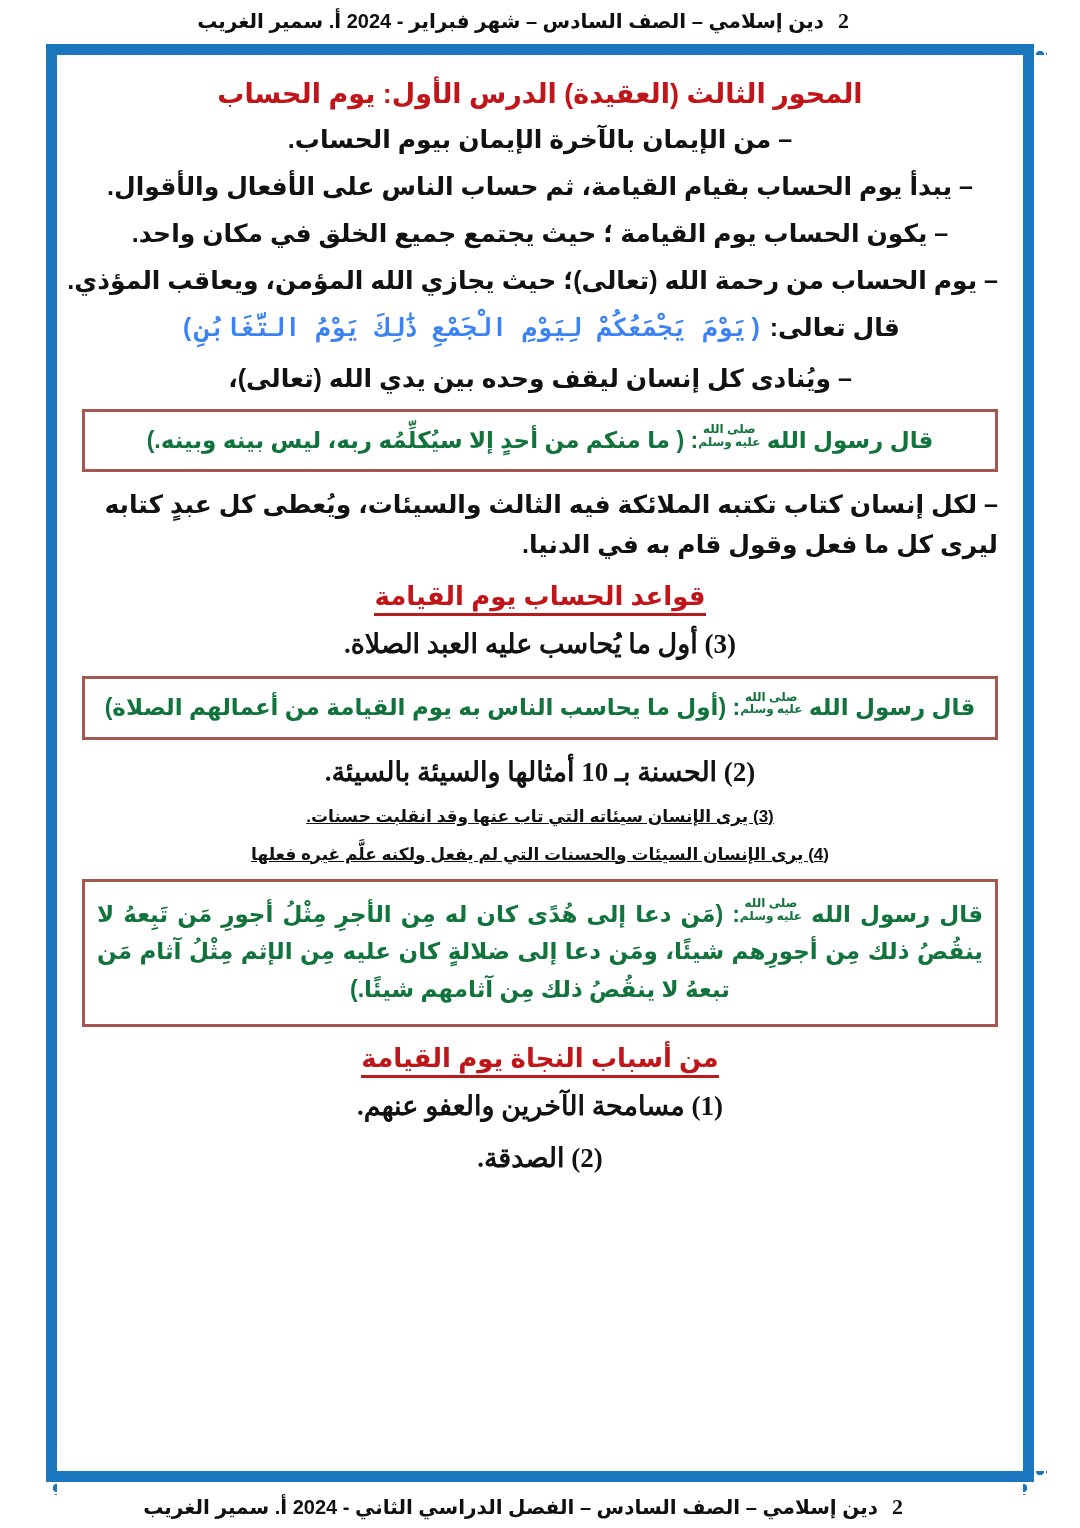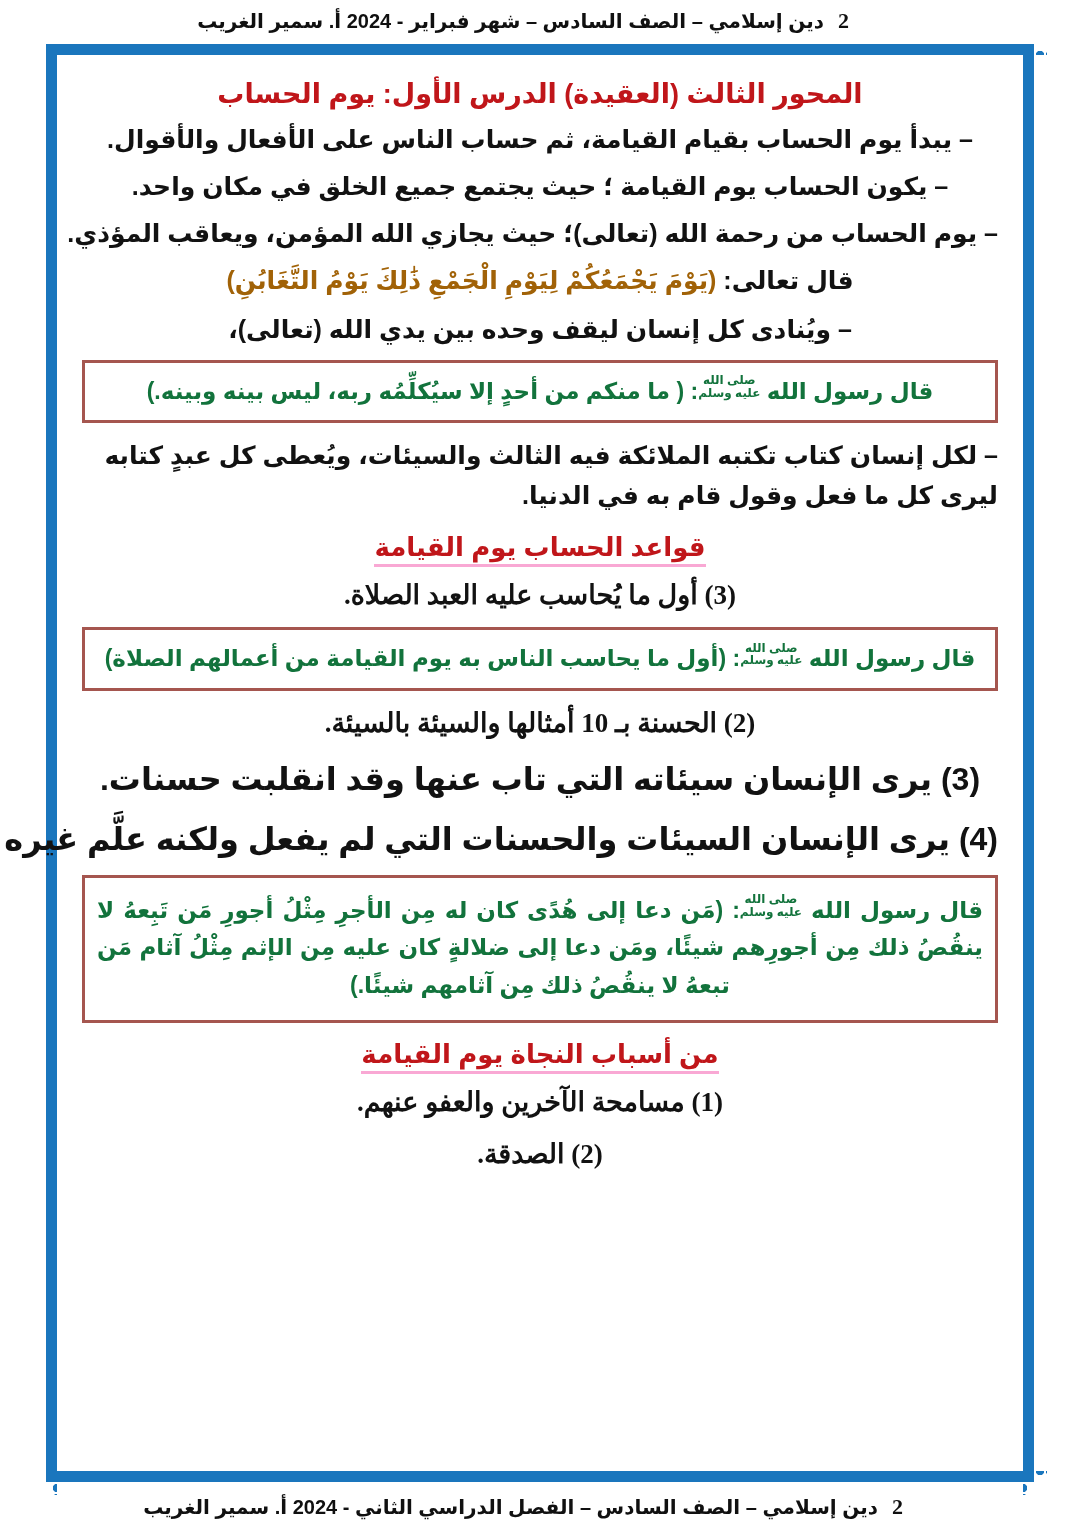--- a/index.html
+++ b/index.html
@@ -132,21 +132,21 @@
     font-family: "Liberation Sans", "DejaVu Sans", sans-serif;
     font-weight: bold;
     font-size: 25px;
     text-align: center;
     line-height: 1.5;
     margin: 10px 0;
     color: #121212;
     white-space: nowrap;
     letter-spacing: -0.4px;
   }
-  .verse-line .ayah { color: #a16207; }
+  .verse-line .ayah { color: #3b82f6; font-family: Liberation Mono, monospace; }
 
   .two-line-block {
     font-family: "Liberation Sans", "DejaVu Sans", sans-serif;
     font-weight: bold;
     font-size: 25px;
     color: #121212;
     line-height: 1.62;
     margin: 8px 0 10px 0;
     letter-spacing: -0.35px;
   }
@@ -157,39 +157,40 @@
     text-align: center;
     color: #c0161a;
     font-family: "Liberation Sans", "DejaVu Sans", sans-serif;
     font-weight: bold;
     font-size: 26px;
     margin: 16px 0 10px 0;
     letter-spacing: -0.3px;
     white-space: nowrap;
   }
   .section-heading span {
-    border-bottom: 3px solid #f9a8d4;
+    border-bottom: 3px solid #b91c1c;
     padding-bottom: 2px;
   }
 
   .num-item {
     font-family: "Liberation Serif", "DejaVu Serif", serif;
     font-weight: bold;
     font-size: 27px;
     color: #121212;
     text-align: center;
     line-height: 1.5;
     margin: 12px 0;
     letter-spacing: -0.2px;
     white-space: nowrap;
   }
   .num-item.sans {
     font-family: "Liberation Sans", "DejaVu Sans", sans-serif;
-    font-size: 32px;
+    font-size: 17px;
     letter-spacing: -0.35px;
+    text-decoration: underline;
   }
 
   
   .hadith-box {
     border: 3px solid #a5564f;
     background: #ffffff;
     padding: 10px 12px;
     margin: 12px 0;
     box-shadow: inset 0 0 0 2px #ffffff;
   }
@@ -235,20 +236,21 @@
     <div class="frame-wave h top"></div>
     <div class="frame-wave h bot"></div>
     <div class="frame-wave v left"></div>
     <div class="frame-wave v right"></div>
   </div>
 
   <div class="content">
 
     <div class="lesson-title">المحور الثالث (العقيدة)   الدرس الأول: يوم الحساب</div>
 
+    <div class="bullet-line">– من الإيمان بالآخرة الإيمان بيوم الحساب.</div>
     <div class="bullet-line">– يبدأ يوم الحساب بقيام القيامة، ثم حساب الناس على الأفعال والأقوال.</div>
     <div class="bullet-line">– يكون الحساب يوم القيامة ؛ حيث يجتمع جميع الخلق في مكان واحد.</div>
     <div class="bullet-line">– يوم الحساب من رحمة الله (تعالى)؛ حيث يجازي الله المؤمن، ويعاقب المؤذي.</div>
 
     <div class="verse-line">
       <span>قال تعالى: </span><span class="ayah">(يَوْمَ يَجْمَعُكُمْ لِيَوْمِ الْجَمْعِ ذَٰلِكَ يَوْمُ التَّغَابُنِ)</span>
     </div>
 
     <div class="bullet-line">– ويُنادى كل إنسان ليقف وحده بين يدي الله (تعالى)،</div>
 

